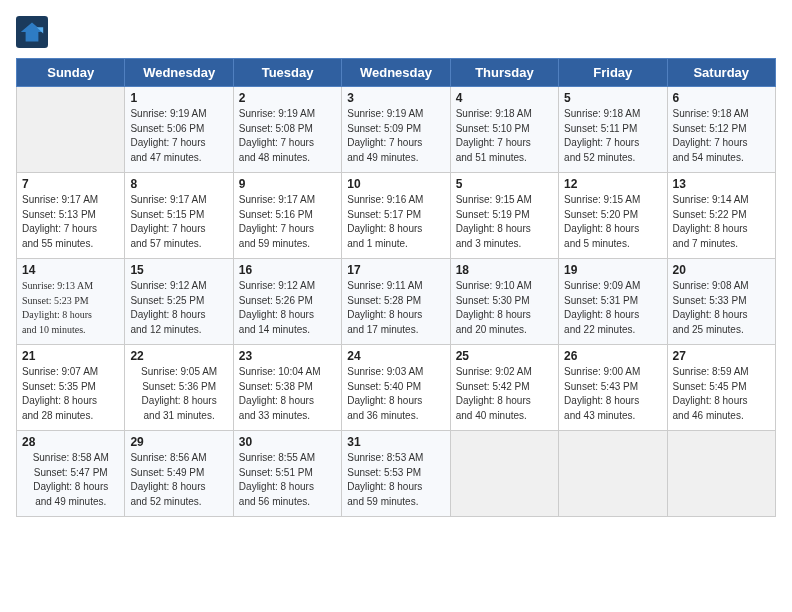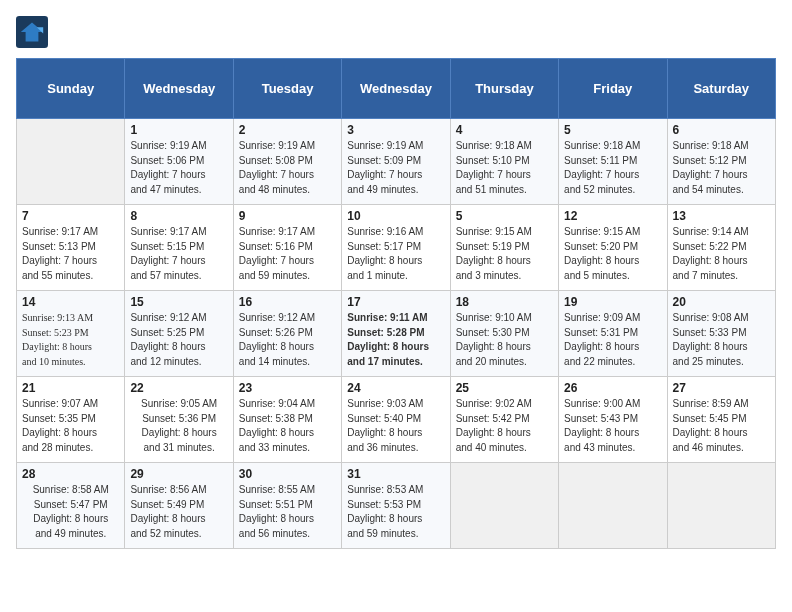--- a/index.html
+++ b/index.html
@@ -50,21 +50,21 @@
     table {
       width: 100%;
       border-collapse: collapse;
       table-layout: fixed;
     }
     thead tr th {
       background: #3060a0;
       color: #fff;
       font-size: 13px;
       font-weight: bold;
-      padding: 22px 4px;
+      padding: 6px 4px;
       text-align: center;
       border: 1px solid #5080c0;
     }
     tbody tr td {
       border: 1px solid #ccc;
       vertical-align: top;
       padding: 4px 5px;
       font-size: 10.5px;
       color: #222;
       height: 86px;
@@ -239,21 +239,21 @@
           </td>
           <td>
             <span class="day-num">16</span>
             <div class="day-info" style="white-space: pre-line;">Sunrise: 9:12 AM
 Sunset: 5:26 PM
 Daylight: 8 hours
 and 14 minutes.</div>
           </td>
           <td>
             <span class="day-num">17</span>
-            <div class="day-info" style="white-space: pre-line; font-weight: bold;">Sunrise: 9:11 AM
+            <div class="day-info" style="white-space: pre-line;">Sunrise: 9:11 AM
 Sunset: 5:28 PM
 Daylight: 8 hours
 and 17 minutes.</div>
           </td>
           <td>
             <span class="day-num">18</span>
             <div class="day-info" style="white-space: pre-line;">Sunrise: 9:10 AM
 Sunset: 5:30 PM
 Daylight: 8 hours
 and 20 minutes.</div>
@@ -283,21 +283,21 @@
           </td>
           <td>
             <span class="day-num">22</span>
             <div class="day-info" style="white-space: pre-line; text-align: center;">Sunrise: 9:05 AM
 Sunset: 5:36 PM
 Daylight: 8 hours
 and 31 minutes.</div>
           </td>
           <td>
             <span class="day-num">23</span>
-            <div class="day-info" style="white-space: pre-line;">Sunrise: 9:04 AM
+            <div class="day-info" style="white-space: pre-line;">Sunrise: 10:04 AM
 Sunset: 5:38 PM
 Daylight: 8 hours
 and 33 minutes.</div>
           </td>
           <td>
             <span class="day-num">24</span>
             <div class="day-info" style="white-space: pre-line;">Sunrise: 9:03 AM
 Sunset: 5:40 PM
 Daylight: 8 hours
 and 36 minutes.</div>

